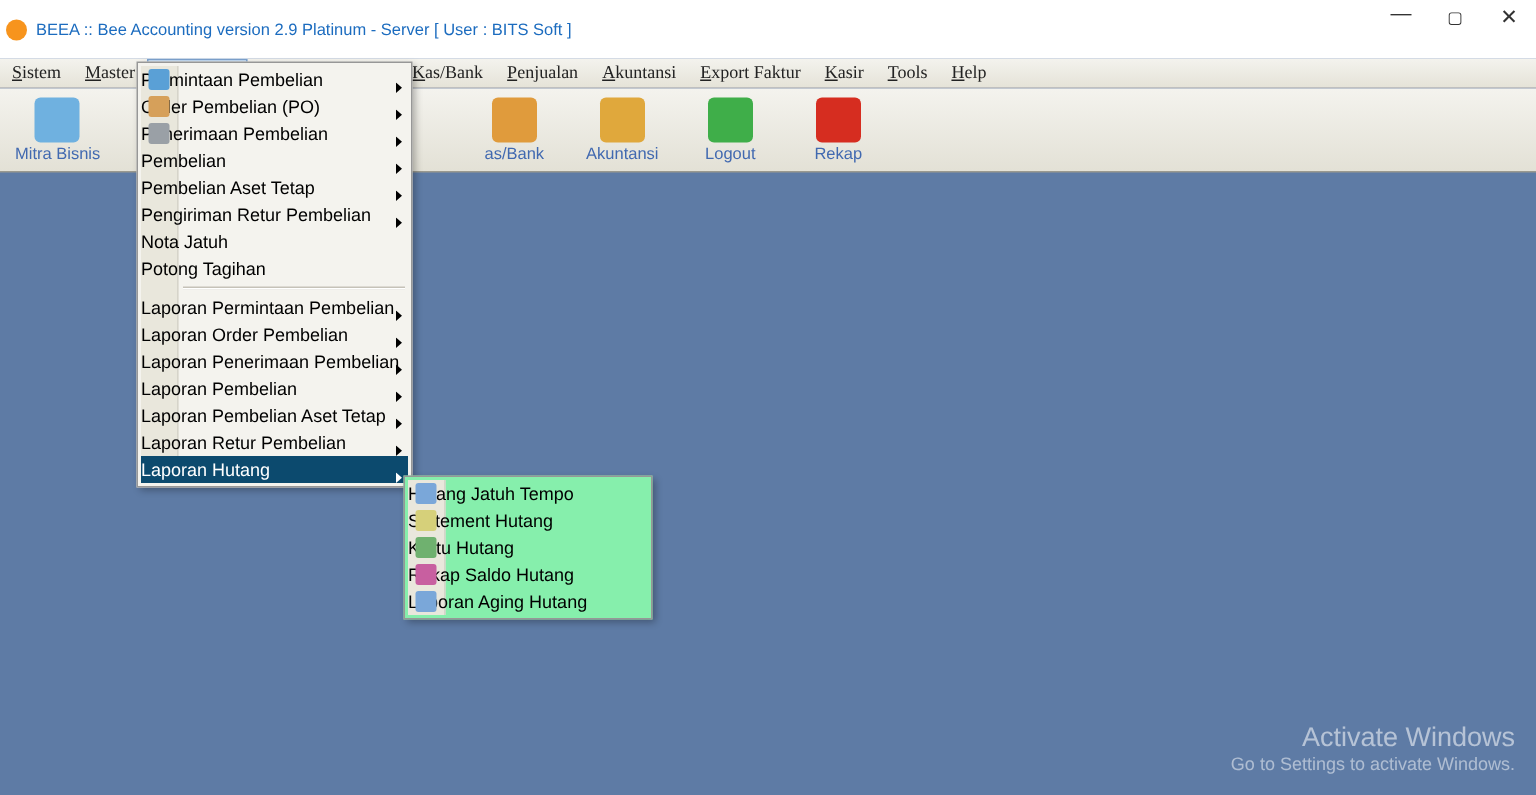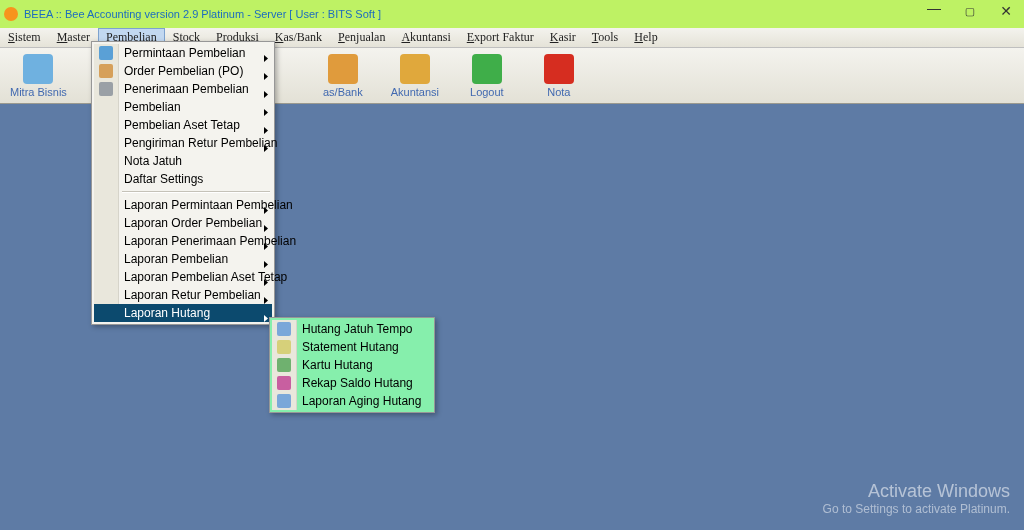--- a/index.html
+++ b/index.html
@@ -1,39 +1,39 @@
 <!DOCTYPE html>
 <html><head>
 <meta charset="utf-8">
 <style>
   html,body{margin:0;padding:0;height:100%;font-family:Tahoma,Verdana,sans-serif;font-size:12px;color:#000;background:#5e7ba5;overflow:hidden}
   .window{width:1024px;height:530px;background:#5e7ba5;position:relative}
   
-  .titlebar{height:28px;background:#bef264;display:flex;align-items:center;padding:0 4px;position:relative}
+  .titlebar{height:39px;background:#ffffff;display:flex;align-items:center;padding:0 4px;position:relative}
   .titlebar .logo{width:14px;height:14px;background:#f7941d;border-radius:50%;margin-right:6px}
   .titlebar .title{color:#1c6cbf;font-size:11px}
   .winbtns{position:absolute;right:0;top:0;height:22px;display:flex;align-items:center}
   .winbtns span{width:36px;height:22px;display:flex;align-items:center;justify-content:center;color:#333;font-family:Arial}
   .winbtns .min{font-size:14px;position:relative;top:-3px}
   .winbtns .max{font-size:11px}
   .winbtns .close{font-size:14px}
   
   .menubar{background:linear-gradient(#f4f3ee,#e5e3d8);border-bottom:1px solid #bfbfbf;height:19px;display:flex;align-items:stretch;font-family:Liberation Serif, serif;color:#222}
   .menubar .mitem{padding:0 8px;height:19px;line-height:19px;cursor:default}
   .menubar .mitem.active{background:#c2d8f0;border:1px solid #7da2ce;height:17px;line-height:17px;padding:0 7px}
   .underline{text-decoration:underline}
   
   .toolbar{background:linear-gradient(#f4f3ee,#e3e1d6);border-bottom:1px solid #9a998f;height:55px;display:flex;align-items:center}
   .tb-item{display:flex;flex-direction:column;align-items:center;justify-content:center;height:55px;padding:0 10px;min-width:52px}
   .tb-item .tb-icon{width:30px;height:30px;border-radius:4px;display:flex;align-items:center;justify-content:center}
   .tb-item .tb-label{color:#4169b0;font-size:11px;margin-top:2px}
   
   .menu-panel{position:absolute;top:41px;left:91px;width:178px;background:#f4f3ee;border:1px solid #979797;box-shadow:2px 2px 5px rgba(0,0,0,.3);padding:2px;z-index:10}
   .menu-panel .gutter{position:absolute;top:2px;left:2px;bottom:2px;width:24px;background:#e9e7dc;border-right:1px solid #d6d4ca}
-  .menu-item{position:relative;height:18px;line-height:18px;padding-left:30px;padding-right:16px;white-space:nowrap;color:#000;cursor:default}
+  .menu-item{position:relative;height:18px;line-height:18px;padding-right:16px;white-space:nowrap;color:#000;cursor:default}
   .menu-item.hover{background:#0c4a6e;color:#fff}
   .menu-item .arrow{position:absolute;right:4px;top:5px;width:4px;height:7px}
   .menu-sep{height:1px;margin:3px 2px 3px 28px;background:#c5c2b8;border-bottom:1px solid #fff}
   .menu-icon{position:absolute;left:5px;top:2px;width:14px;height:14px}
   
   .submenu{position:absolute;top:317px;left:269px;width:160px;background:#86efac;border:1px solid #979797;box-shadow:2px 2px 5px rgba(0,0,0,.3);padding:2px;z-index:11}
   .submenu .gutter{position:absolute;top:2px;left:2px;bottom:2px;width:24px;background:#e9e7dc;border-right:1px solid #d6d4ca}
   
   .watermark{position:absolute;right:14px;bottom:14px;text-align:right;color:rgba(255,255,255,.55)}
   .watermark .l1{font-size:18px}
@@ -86,21 +86,21 @@
       <div class="tb-item">
         <div class="tb-icon" style="background: rgb(224, 168, 60);"></div>
         <div class="tb-label">Akuntansi</div>
       </div>
       <div class="tb-item">
         <div class="tb-icon" style="background: rgb(63, 174, 73);"></div>
         <div class="tb-label">Logout</div>
       </div>
       <div class="tb-item">
         <div class="tb-icon" style="background: rgb(214, 45, 32);"></div>
-        <div class="tb-label">Nota</div>
+        <div class="tb-label">Rekap</div>
       </div>
     </div>
 
   <div class="menu-panel" id="menu-panel">
     <div class="gutter"></div>
   <div class="menu-item">Permintaan Pembelian<span class="menu-icon" style="background: rgb(90, 160, 214); border-radius: 2px;"></span><span class="arrow"><svg width="4" height="7">
             <path d="M0 0 L4 3.5 L0 7 Z" fill="#000"></path>
           </svg></span></div>
       <div class="menu-item">Order Pembelian (PO)<span class="menu-icon" style="background: rgb(214, 160, 90); border-radius: 2px;"></span><span class="arrow"><svg width="4" height="7">
             <path d="M0 0 L4 3.5 L0 7 Z" fill="#000"></path>
@@ -111,21 +111,21 @@
       <div class="menu-item">Pembelian<span class="arrow"><svg width="4" height="7">
             <path d="M0 0 L4 3.5 L0 7 Z" fill="#000"></path>
           </svg></span></div>
       <div class="menu-item">Pembelian Aset Tetap<span class="arrow"><svg width="4" height="7">
             <path d="M0 0 L4 3.5 L0 7 Z" fill="#000"></path>
           </svg></span></div>
       <div class="menu-item">Pengiriman Retur Pembelian<span class="arrow"><svg width="4" height="7">
             <path d="M0 0 L4 3.5 L0 7 Z" fill="#000"></path>
           </svg></span></div>
       <div class="menu-item">Nota Jatuh</div>
-      <div class="menu-item">Daftar Settings</div>
+      <div class="menu-item">Potong Tagihan</div>
       <div class="menu-sep"></div>
       <div class="menu-item">Laporan Permintaan Pembelian<span class="arrow"><svg width="4" height="7">
             <path d="M0 0 L4 3.5 L0 7 Z" fill="#000"></path>
           </svg></span></div>
       <div class="menu-item">Laporan Order Pembelian<span class="arrow"><svg width="4" height="7">
             <path d="M0 0 L4 3.5 L0 7 Z" fill="#000"></path>
           </svg></span></div>
       <div class="menu-item">Laporan Penerimaan Pembelian<span class="arrow"><svg width="4" height="7">
             <path d="M0 0 L4 3.5 L0 7 Z" fill="#000"></path>
           </svg></span></div>
@@ -147,15 +147,15 @@
     <div class="gutter"></div>
   <div class="menu-item">Hutang Jatuh Tempo<span class="menu-icon" style="background: rgb(122, 167, 217); border-radius: 2px;"></span></div>
       <div class="menu-item">Statement Hutang<span class="menu-icon" style="background: rgb(214, 208, 122); border-radius: 2px;"></span></div>
       <div class="menu-item">Kartu Hutang<span class="menu-icon" style="background: rgb(111, 177, 111); border-radius: 2px;"></span></div>
       <div class="menu-item">Rekap Saldo Hutang<span class="menu-icon" style="background: rgb(200, 95, 160); border-radius: 2px;"></span></div>
       <div class="menu-item">Laporan Aging Hutang<span class="menu-icon" style="background: rgb(122, 167, 217); border-radius: 2px;"></span></div>
     </div>
 
   <div class="watermark">
     <div class="l1">Activate Windows</div>
-    <div class="l2">Go to Settings to activate Platinum.</div>
+    <div class="l2">Go to Settings to activate Windows.</div>
   </div>
 </div>
 
 </body></html>

